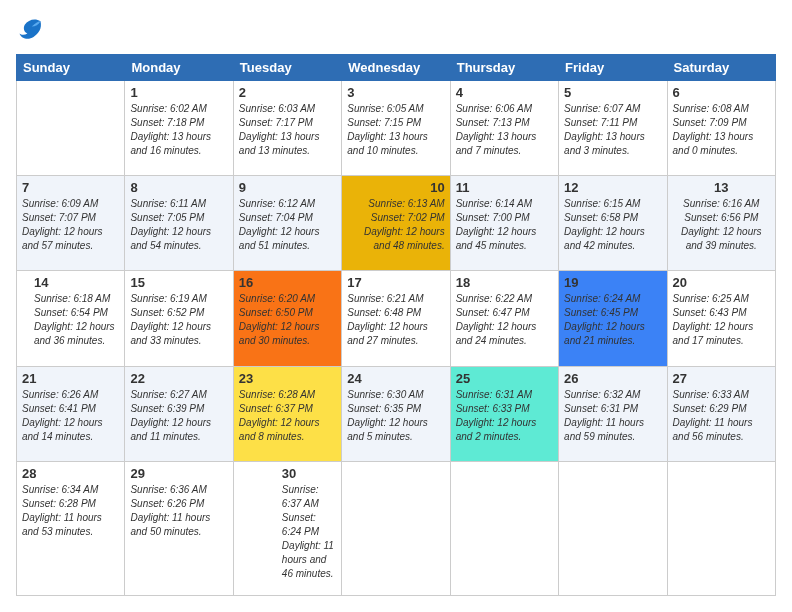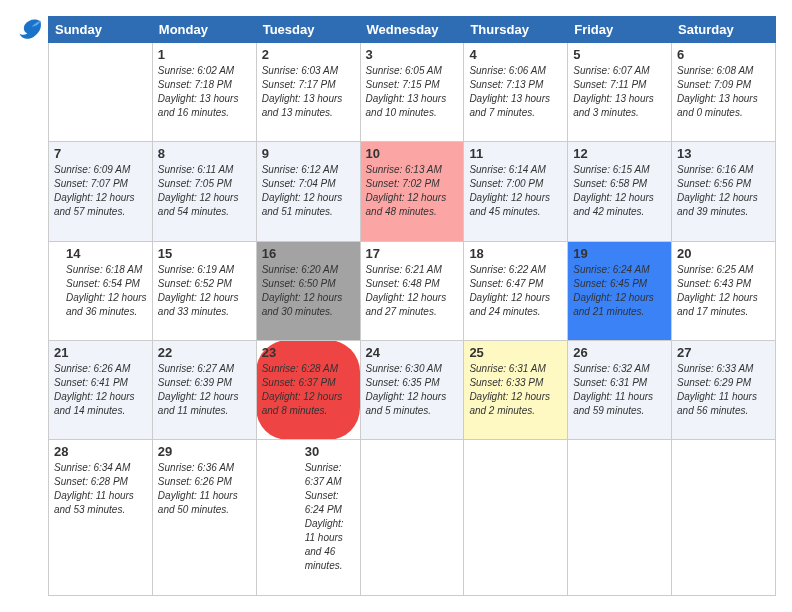--- a/index.html
+++ b/index.html
@@ -8,21 +8,21 @@
       background: #fff;
       width: 792px;
       height: 612px;
       overflow: hidden;
     }
     .page {
       width: 792px;
       height: 612px;
       padding: 16px;
       display: flex;
-      flex-direction: row;
+      flex-direction: column;
     }
     .header {
       display: flex;
       justify-content: space-between;
       align-items: flex-start;
       margin-bottom: 10px;
     }
     .logo {
       display: flex;
       align-items: center;
@@ -159,47 +159,47 @@
             <div class="cell-text">Sunrise: 6:09 AM<br>Sunset: 7:07 PM<br>Daylight: 12 hours and 57 minutes.</div>
           </td>
           <td style="background-color: rgb(240, 244, 250);">
             <span class="day-num">8</span>
             <div class="cell-text">Sunrise: 6:11 AM<br>Sunset: 7:05 PM<br>Daylight: 12 hours and 54 minutes.</div>
           </td>
           <td style="background-color: rgb(240, 244, 250);">
             <span class="day-num">9</span>
             <div class="cell-text">Sunrise: 6:12 AM<br>Sunset: 7:04 PM<br>Daylight: 12 hours and 51 minutes.</div>
           </td>
-          <td style="background-color: #fca5a5;">
+          <td style="background-color: #eab308; text-align: right;">
             <span class="day-num">10</span>
             <div class="cell-text">Sunrise: 6:13 AM<br>Sunset: 7:02 PM<br>Daylight: 12 hours and 48 minutes.</div>
           </td>
           <td style="background-color: rgb(240, 244, 250);">
             <span class="day-num">11</span>
             <div class="cell-text">Sunrise: 6:14 AM<br>Sunset: 7:00 PM<br>Daylight: 12 hours and 45 minutes.</div>
           </td>
           <td style="background-color: rgb(240, 244, 250);">
             <span class="day-num">12</span>
             <div class="cell-text">Sunrise: 6:15 AM<br>Sunset: 6:58 PM<br>Daylight: 12 hours and 42 minutes.</div>
           </td>
-          <td style="background-color: rgb(240, 244, 250);">
+          <td style="background-color: rgb(240, 244, 250); text-align: center;">
             <span class="day-num">13</span>
             <div class="cell-text">Sunrise: 6:16 AM<br>Sunset: 6:56 PM<br>Daylight: 12 hours and 39 minutes.</div>
           </td>
         </tr>
         <tr>
           <td style="background-color: rgb(255, 255, 255); padding-left: 17px;">
             <span class="day-num">14</span>
             <div class="cell-text">Sunrise: 6:18 AM<br>Sunset: 6:54 PM<br>Daylight: 12 hours and 36 minutes.</div>
           </td>
           <td style="background-color: rgb(255, 255, 255);">
             <span class="day-num">15</span>
             <div class="cell-text">Sunrise: 6:19 AM<br>Sunset: 6:52 PM<br>Daylight: 12 hours and 33 minutes.</div>
           </td>
-          <td style="background-color: #a3a3a3;">
+          <td style="background-color: #f97316;">
             <span class="day-num">16</span>
             <div class="cell-text">Sunrise: 6:20 AM<br>Sunset: 6:50 PM<br>Daylight: 12 hours and 30 minutes.</div>
           </td>
           <td style="background-color: rgb(255, 255, 255);">
             <span class="day-num">17</span>
             <div class="cell-text">Sunrise: 6:21 AM<br>Sunset: 6:48 PM<br>Daylight: 12 hours and 27 minutes.</div>
           </td>
           <td style="background-color: rgb(255, 255, 255);">
             <span class="day-num">18</span>
             <div class="cell-text">Sunrise: 6:22 AM<br>Sunset: 6:47 PM<br>Daylight: 12 hours and 24 minutes.</div>
@@ -215,29 +215,29 @@
         </tr>
         <tr>
           <td style="background-color: rgb(240, 244, 250);">
             <span class="day-num">21</span>
             <div class="cell-text">Sunrise: 6:26 AM<br>Sunset: 6:41 PM<br>Daylight: 12 hours and 14 minutes.</div>
           </td>
           <td style="background-color: rgb(240, 244, 250);">
             <span class="day-num">22</span>
             <div class="cell-text">Sunrise: 6:27 AM<br>Sunset: 6:39 PM<br>Daylight: 12 hours and 11 minutes.</div>
           </td>
-          <td style="background-color: #ef4444; border-radius: 32px;">
+          <td style="background-color: #fde047;">
             <span class="day-num">23</span>
             <div class="cell-text">Sunrise: 6:28 AM<br>Sunset: 6:37 PM<br>Daylight: 12 hours and 8 minutes.</div>
           </td>
           <td style="background-color: rgb(240, 244, 250);">
             <span class="day-num">24</span>
             <div class="cell-text">Sunrise: 6:30 AM<br>Sunset: 6:35 PM<br>Daylight: 12 hours and 5 minutes.</div>
           </td>
-          <td style="background-color: #fef9c3;">
+          <td style="background-color: #5eead4;">
             <span class="day-num">25</span>
             <div class="cell-text">Sunrise: 6:31 AM<br>Sunset: 6:33 PM<br>Daylight: 12 hours and 2 minutes.</div>
           </td>
           <td style="background-color: rgb(240, 244, 250);">
             <span class="day-num">26</span>
             <div class="cell-text">Sunrise: 6:32 AM<br>Sunset: 6:31 PM<br>Daylight: 11 hours and 59 minutes.</div>
           </td>
           <td style="background-color: rgb(240, 244, 250);">
             <span class="day-num">27</span>
             <div class="cell-text">Sunrise: 6:33 AM<br>Sunset: 6:29 PM<br>Daylight: 11 hours and 56 minutes.</div>

